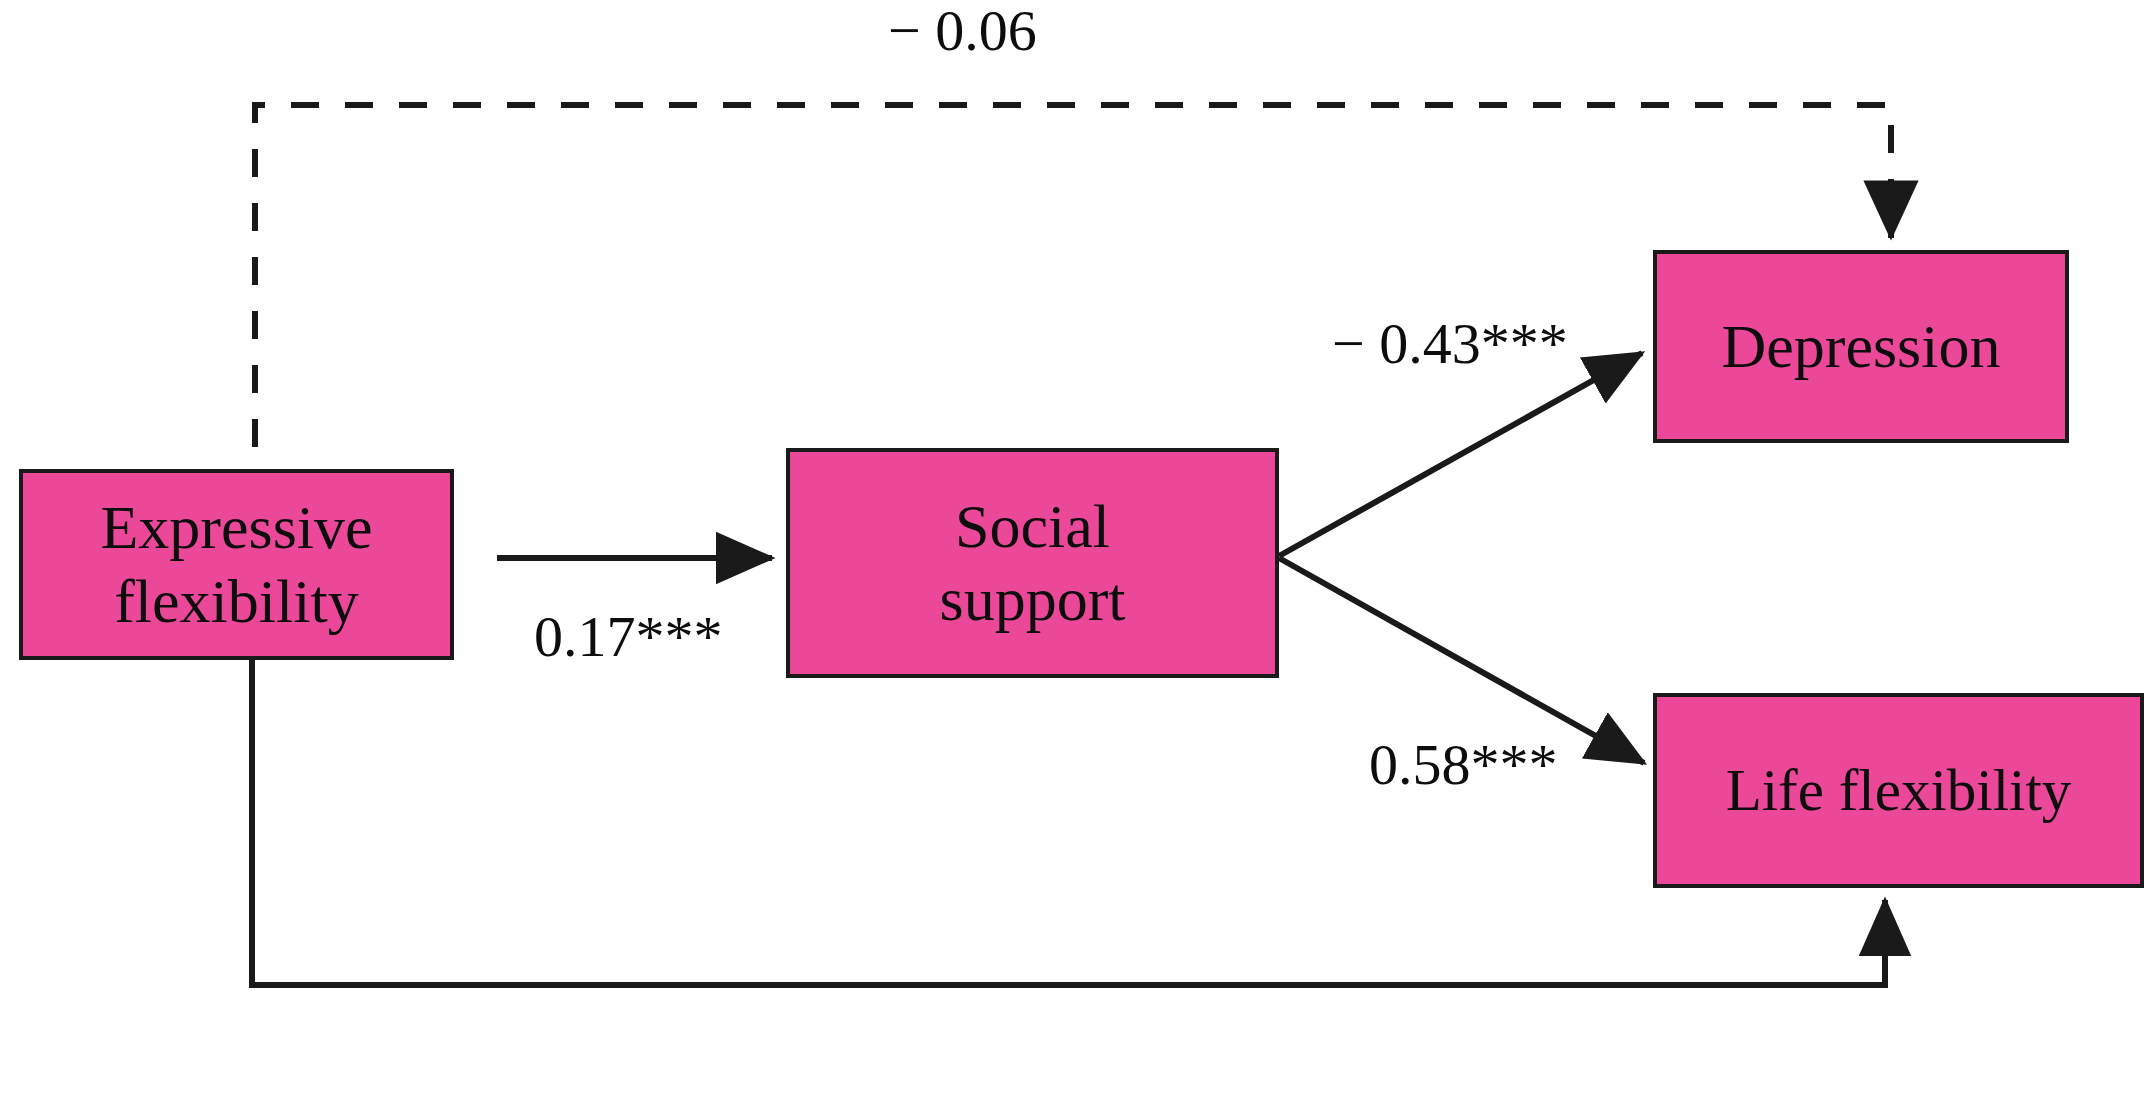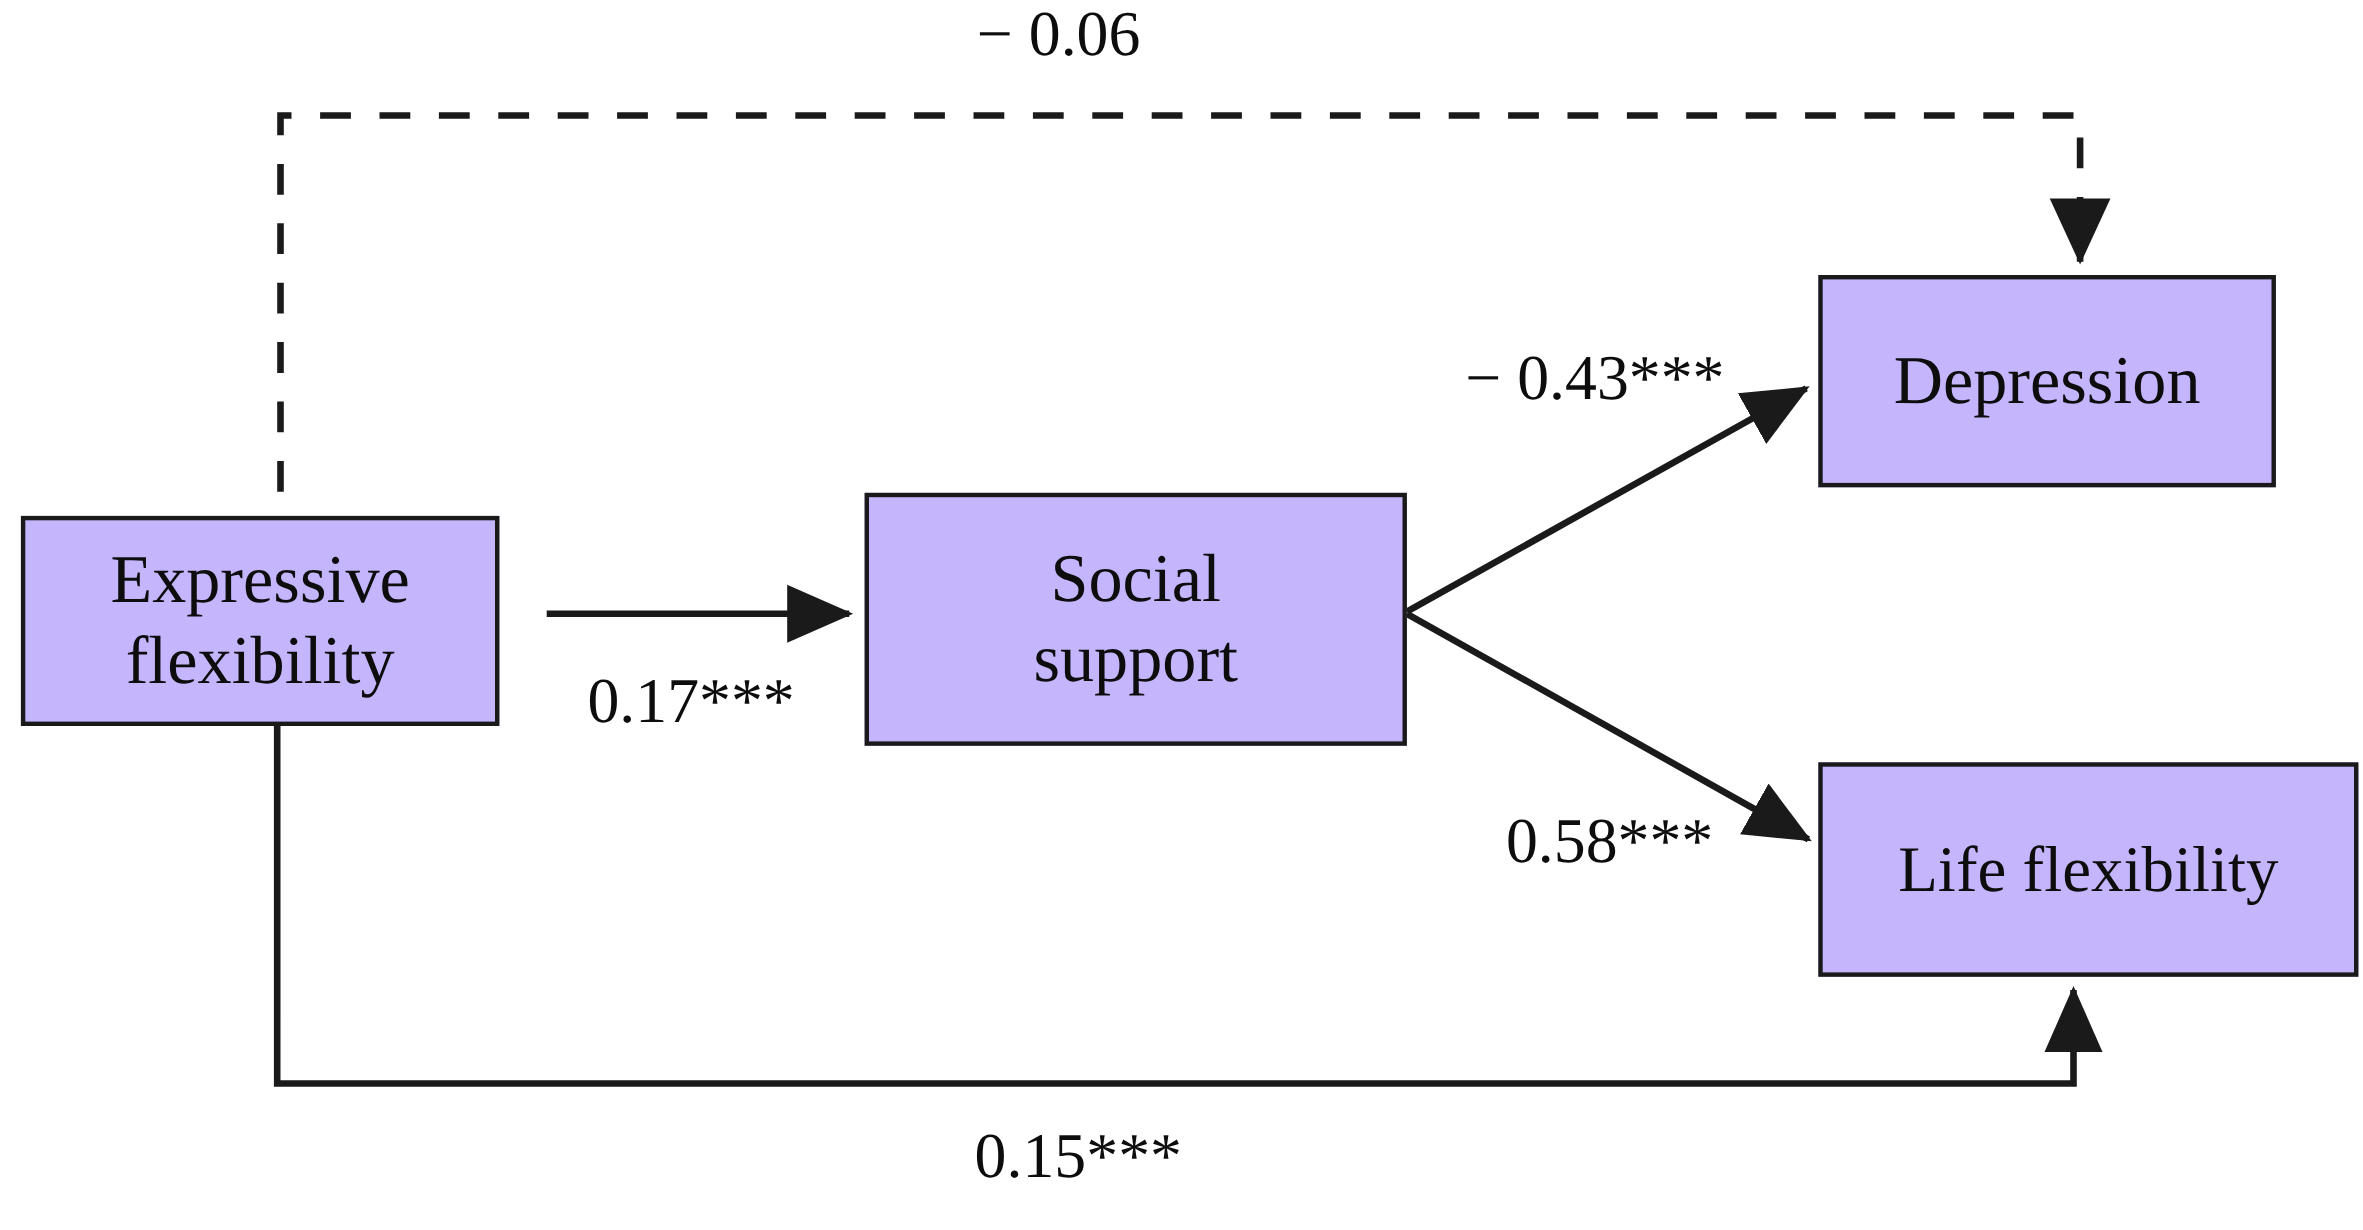--- a/index.html
+++ b/index.html
@@ -21,21 +21,21 @@
     position: absolute;
     left: 0;
     top: 0;
     width: 2148px;
     height: 1118px;
   }
   .node-box {
     position: absolute;
     box-sizing: border-box;
     border: 4px solid #1a1a1a;
-    background: #c4b5fd;
+    background: #ec4899;
     display: flex;
     align-items: center;
     justify-content: center;
     text-align: center;
     line-height: 1.18;
     color: #0d0d0d;
     font-size: 62px;
     white-space: pre-line;
     z-index: 3;
   }
@@ -102,15 +102,14 @@
   <div class="node-box" id="node-life-satisfaction">Life flexibility</div>
 
   <div class="edge-label" id="label-direct-depression">− 0.06</div>
 
   <div class="edge-label" id="label-ef-to-ss">0.17***</div>
 
   <div class="edge-label" id="label-ss-to-depression">− 0.43***</div>
 
   <div class="edge-label" id="label-ss-to-life">0.58***</div>
 
-  <div class="edge-label" id="label-ef-to-life">0.15***</div>
 
 </div>
 
 </body></html>

